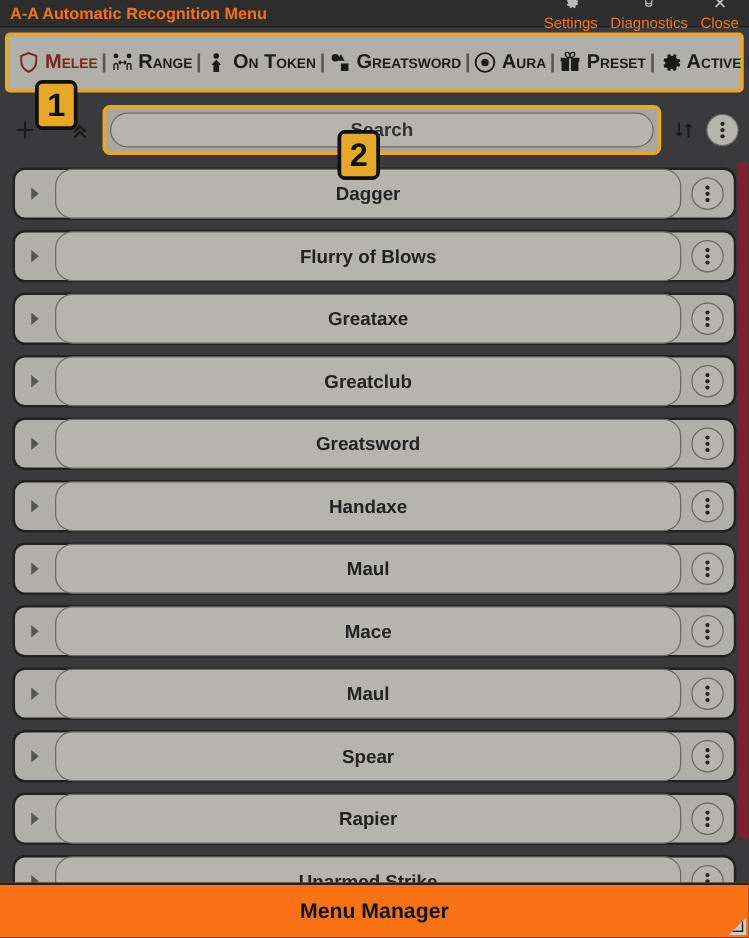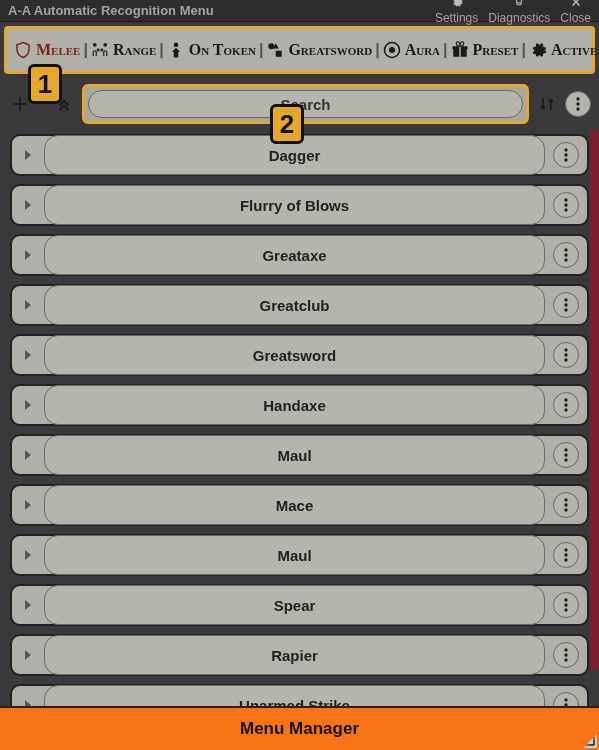--- a/index.html
+++ b/index.html
@@ -7,21 +7,21 @@
     width: 599px;
     height: 750px;
     background: #3a3a3a;
     font-family: Arial, sans-serif;
     overflow: hidden;
     position: relative;
   }
   .titlebar {
     height: 22px;
     background: #2d2d2d;
-    color: #a3a3a3;
+    color: #f97316;
     display: flex;
     align-items: center;
     padding: 0 8px;
     font-size: 13px;
     border-bottom: 1px solid #1a1a1a;
     gap: 36px;
   }
   .titlebar-title { flex: 1; font-weight: bold; }
   .titlebar-actions { display: flex; gap: 10px; font-size: 12px; }
   .titlebar-action { display: flex; align-items: center; gap: 3px; cursor: pointer; flex-direction: column; }
@@ -38,21 +38,21 @@
     border-radius: 4px;
     padding: 6px 4px;
     height: 48px;
     justify-content: space-between;
     position: relative;
   }
   .tab {
     display: flex;
     align-items: center;
     gap: 4px;
-    font-family: Liberation Serif, serif;
+    font-family: Liberation Sans, sans-serif;
     font-variant: small-caps;
     font-weight: bold;
     font-size: 16px;
     color: #1a1a1a;
     cursor: pointer;
     padding: 0 3px;
     white-space: nowrap;
   }
   .tab.active { color: #7a2518; }
   .tab-sep { color: #555; font-weight: bold; }

